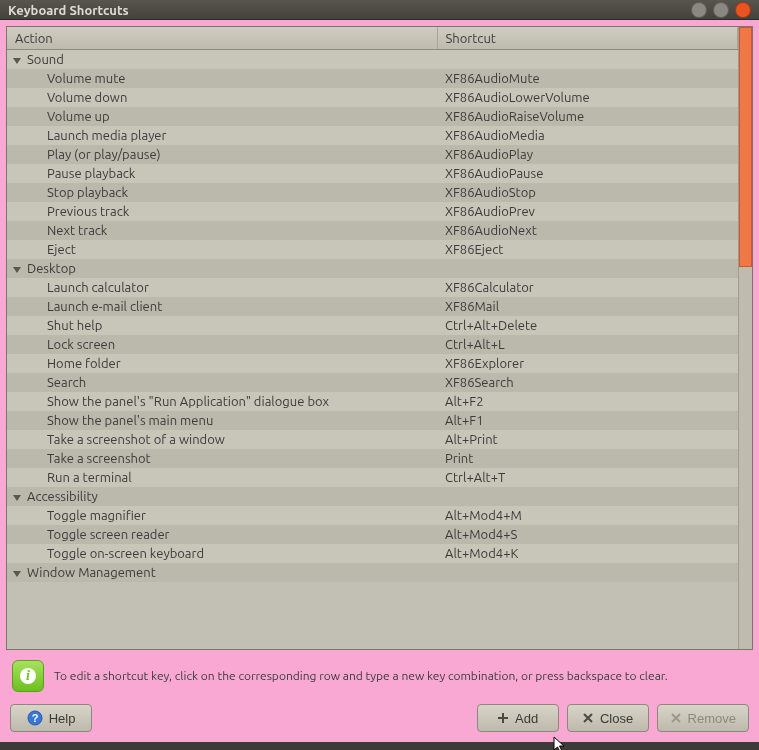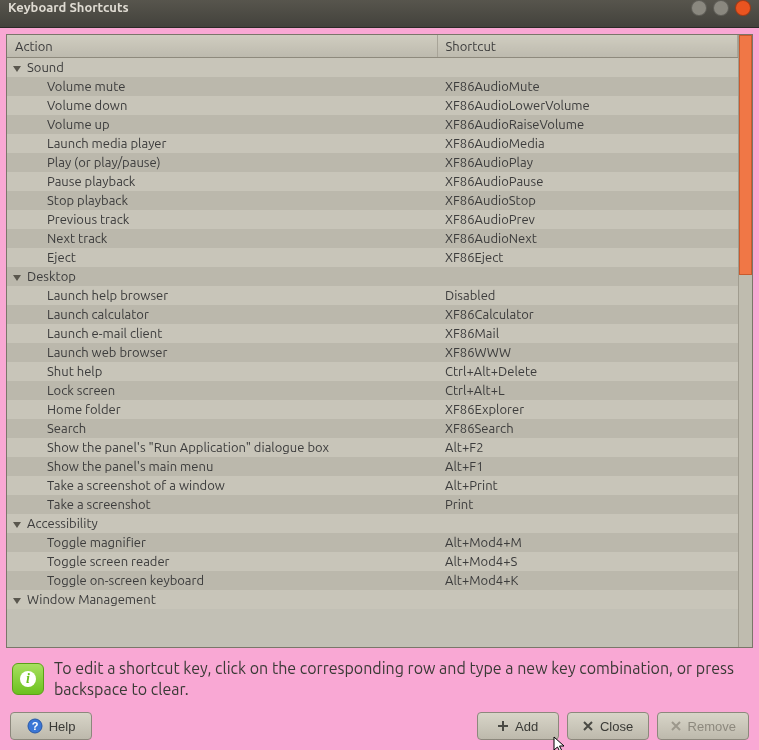--- a/index.html
+++ b/index.html
@@ -10,24 +10,24 @@
     body {
       font-family: "Ubuntu", "Segoe UI", sans-serif;
       font-size: 13px;
       background: #3c3b37;
       width: 759px;
       height: 750px;
       overflow: hidden;
       color: #3c3c3c;
     }
     .titlebar {
-      height: 28px;
+      height: 20px;
       background: linear-gradient(to bottom, #57554d, #43423c);
       display: flex;
-      align-items: flex-start;
+      align-items: center;
       padding: 0 8px;
       border-bottom: 1px solid #2a2a26;
     }
     .titlebar-title {
       color: #dfdbd2;
       font-weight: bold;
       font-size: 13px;
       flex: 1;
     }
     .window-controls {
@@ -155,21 +155,21 @@
       color: #6cc11e;
       font-weight: bold;
       font-style: italic;
       font-family: serif;
       display: flex;
       align-items: center;
       justify-content: center;
       font-size: 14px;
     }
     .hint-text {
-      font-size: 16px;
+      font-size: 12px;
       color: #3a3a36;
       line-height: 1.3;
     }
     .button-bar {
       display: flex;
       padding: 2px 4px 4px 4px;
       gap: 8px;
     }
     .button-bar-spacer {
       flex: 1;
@@ -267,36 +267,28 @@
               <td>XF86AudioNext</td>
             </tr>
             <tr class="child-row">
               <td>Eject</td>
               <td>XF86Eject</td>
             </tr>
             <tr class="group-row">
               <td colspan="2"><span class="expander"></span><span>Desktop</span></td>
             </tr>
             <tr class="child-row">
-              <td>Launch help browser</td>
-              <td>Disabled</td>
-            </tr>
-            <tr class="child-row">
               <td>Launch calculator</td>
               <td>XF86Calculator</td>
             </tr>
             <tr class="child-row">
               <td>Launch e-mail client</td>
               <td>XF86Mail</td>
             </tr>
             <tr class="child-row">
-              <td>Launch web browser</td>
-              <td>XF86WWW</td>
-            </tr>
-            <tr class="child-row">
               <td>Shut help</td>
               <td>Ctrl+Alt+Delete</td>
             </tr>
             <tr class="child-row">
               <td>Lock screen</td>
               <td>Ctrl+Alt+L</td>
             </tr>
             <tr class="child-row">
               <td>Home folder</td>
               <td>XF86Explorer</td>
@@ -313,20 +305,24 @@
               <td>Show the panel's main menu</td>
               <td>Alt+F1</td>
             </tr>
             <tr class="child-row">
               <td>Take a screenshot of a window</td>
               <td>Alt+Print</td>
             </tr>
             <tr class="child-row">
               <td>Take a screenshot</td>
               <td>Print</td>
+            </tr>
+            <tr class="child-row">
+              <td>Run a terminal</td>
+              <td>Ctrl+Alt+T</td>
             </tr>
             <tr class="group-row">
               <td colspan="2"><span class="expander"></span><span>Accessibility</span></td>
             </tr>
             <tr class="child-row">
               <td>Toggle magnifier</td>
               <td>Alt+Mod4+M</td>
             </tr>
             <tr class="child-row">
               <td>Toggle screen reader</td>

